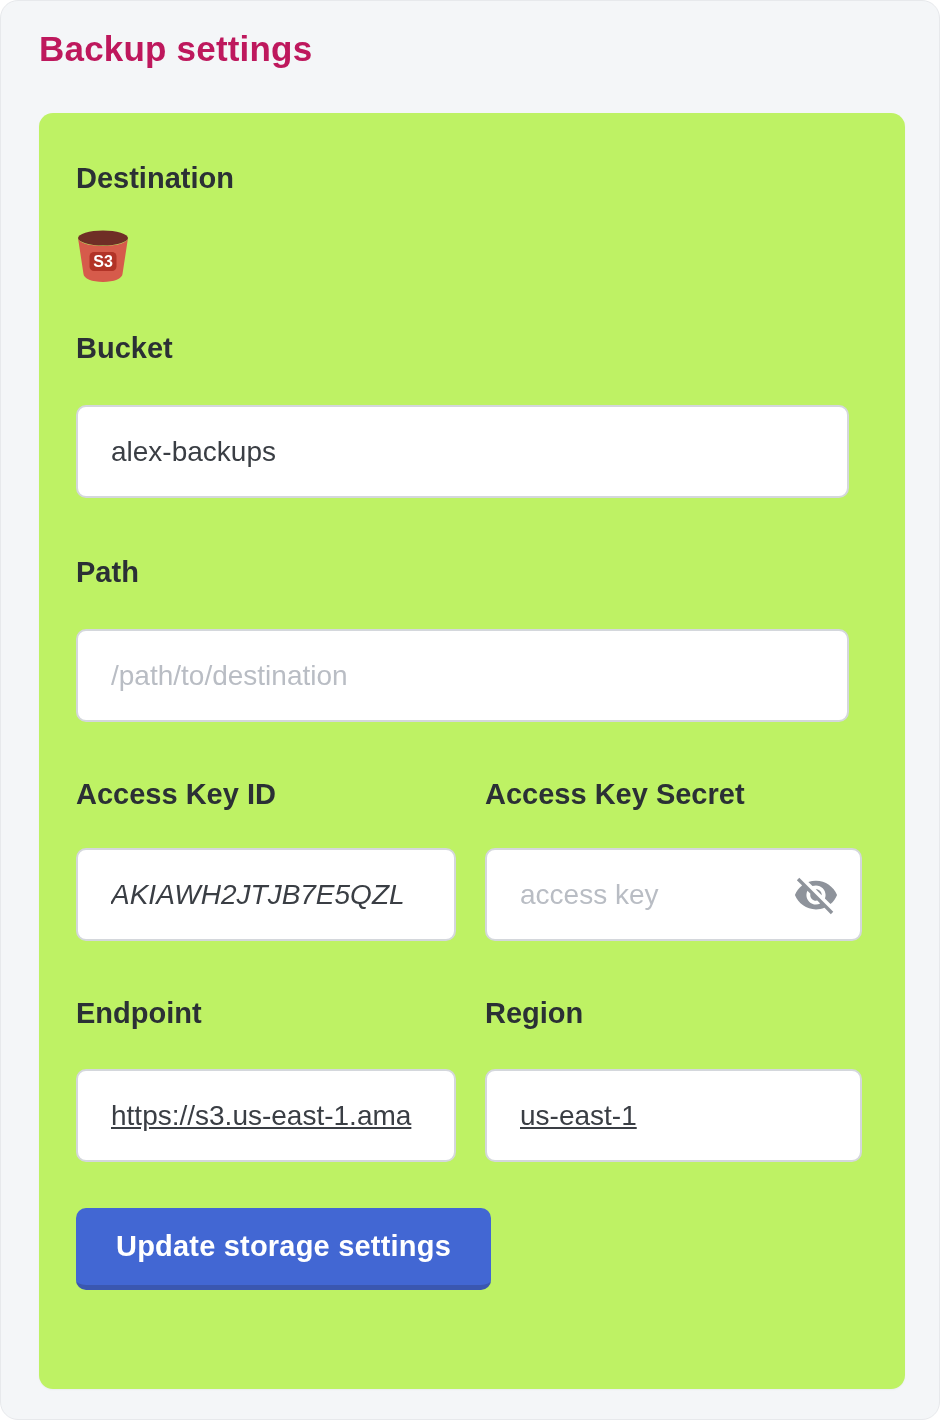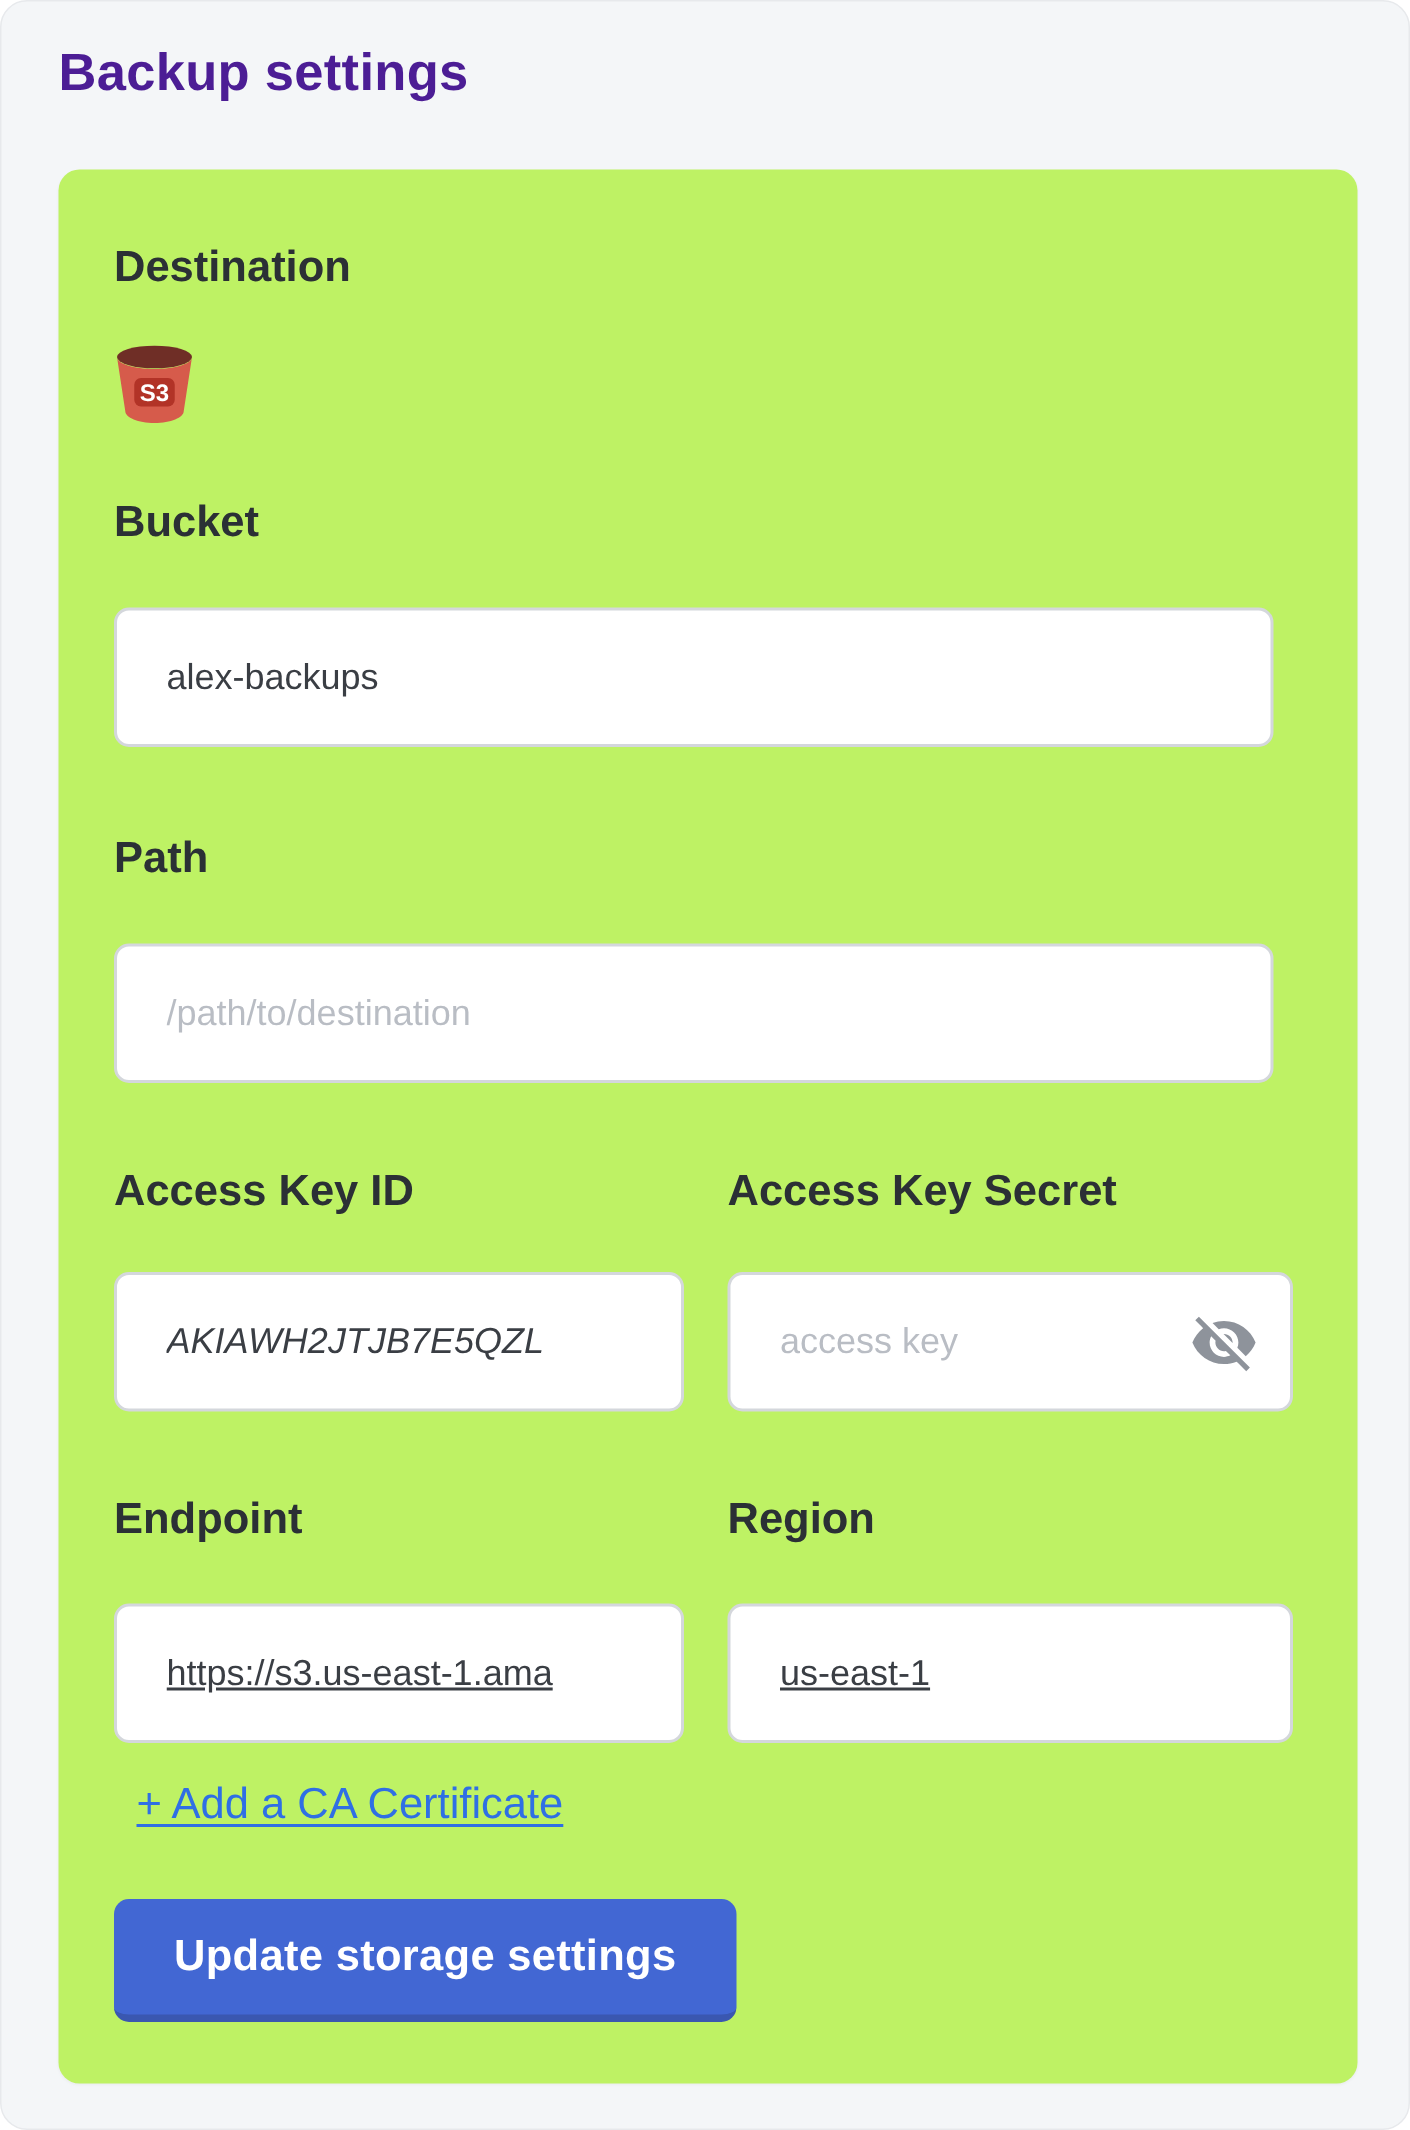--- a/index.html
+++ b/index.html
@@ -4,21 +4,21 @@
 <style>
   * { margin:0; padding:0; box-sizing:border-box; }
   html,body { width:940px; height:1420px; background:#ffffff; font-family:"Liberation Sans", sans-serif; }
   .screen {
     position:absolute; left:0; top:0; width:940px; height:1420px;
     background:#f4f6f8; border:1px solid #e7e9ec; border-radius:18px;
     overflow:hidden;
   }
   .page-title {
     position:absolute; left:38px; top:28px;
-    font-size:35px; font-weight:700; color:#4c1d95; letter-spacing:0.2px;
+    font-size:35px; font-weight:700; color:#be185d; letter-spacing:0.2px;
   }
   .card {
     position:absolute; left:38px; top:112px; width:866px; height:1276px;
     background:#bef264; border-radius:14px;
     box-shadow:0 1px 2px rgba(0,0,0,0.04);
     padding:48px 0 0 37px;
   }
   .section-label {
     font-size:29px; font-weight:700; color:#2b3035; line-height:34px;
   }
@@ -26,21 +26,21 @@
     margin-top:34px; display:flex; align-items:center; gap:18px; height:54px;justify-content:space-between;
   }
   .dest-value { font-size:29px; color:#35383c; }
   .s3-icon { width:54px; height:52px; flex:0 0 54px; }
 
   .lbl-bucket { margin-top:48px; }
   .text-input {
     display:block; width:773px; height:93px;
     border:2px solid #d4d7dc; border-radius:10px; background:#ffffff;
     font-family:"Liberation Sans", sans-serif;
-    font-size:24px; color:#3a3e44; padding:0 30px 0 33px;
+    font-size:28px; color:#3a3e44; padding:0 30px 0 33px;
     outline:none; white-space:nowrap; overflow:hidden;
   }
   .text-input::placeholder { color:#b9bdc4; opacity:1; }
   .mt-input { margin-top:40px; }
   .lbl-path { margin-top:57px; }
   .two-col { display:flex; gap:29px; }
   .col-l { width:380px; }
   .col-r { width:377px; }
   .two-col .text-input { width:100%; }
   .lbl-row2 { margin-top:55px; }
@@ -115,18 +115,17 @@
       <div class="col-l">
         <div class="section-label lbl-row3">Endpoint</div>
         <input class="text-input mt-input3" type="text" value="https://s3.us-east-1.ama" style="">
       </div>
       <div class="col-r">
         <div class="section-label lbl-row3">Region</div>
         <input class="text-input mt-input3" type="text" value="us-east-1" style="">
       </div>
     </div>
 
-    <a class="ca-link">+ Add a CA Certificate</a>
 
     <button class="submit-btn" type="button">Update storage settings</button>
 
   </div>
 </div>
 
 </body></html>

